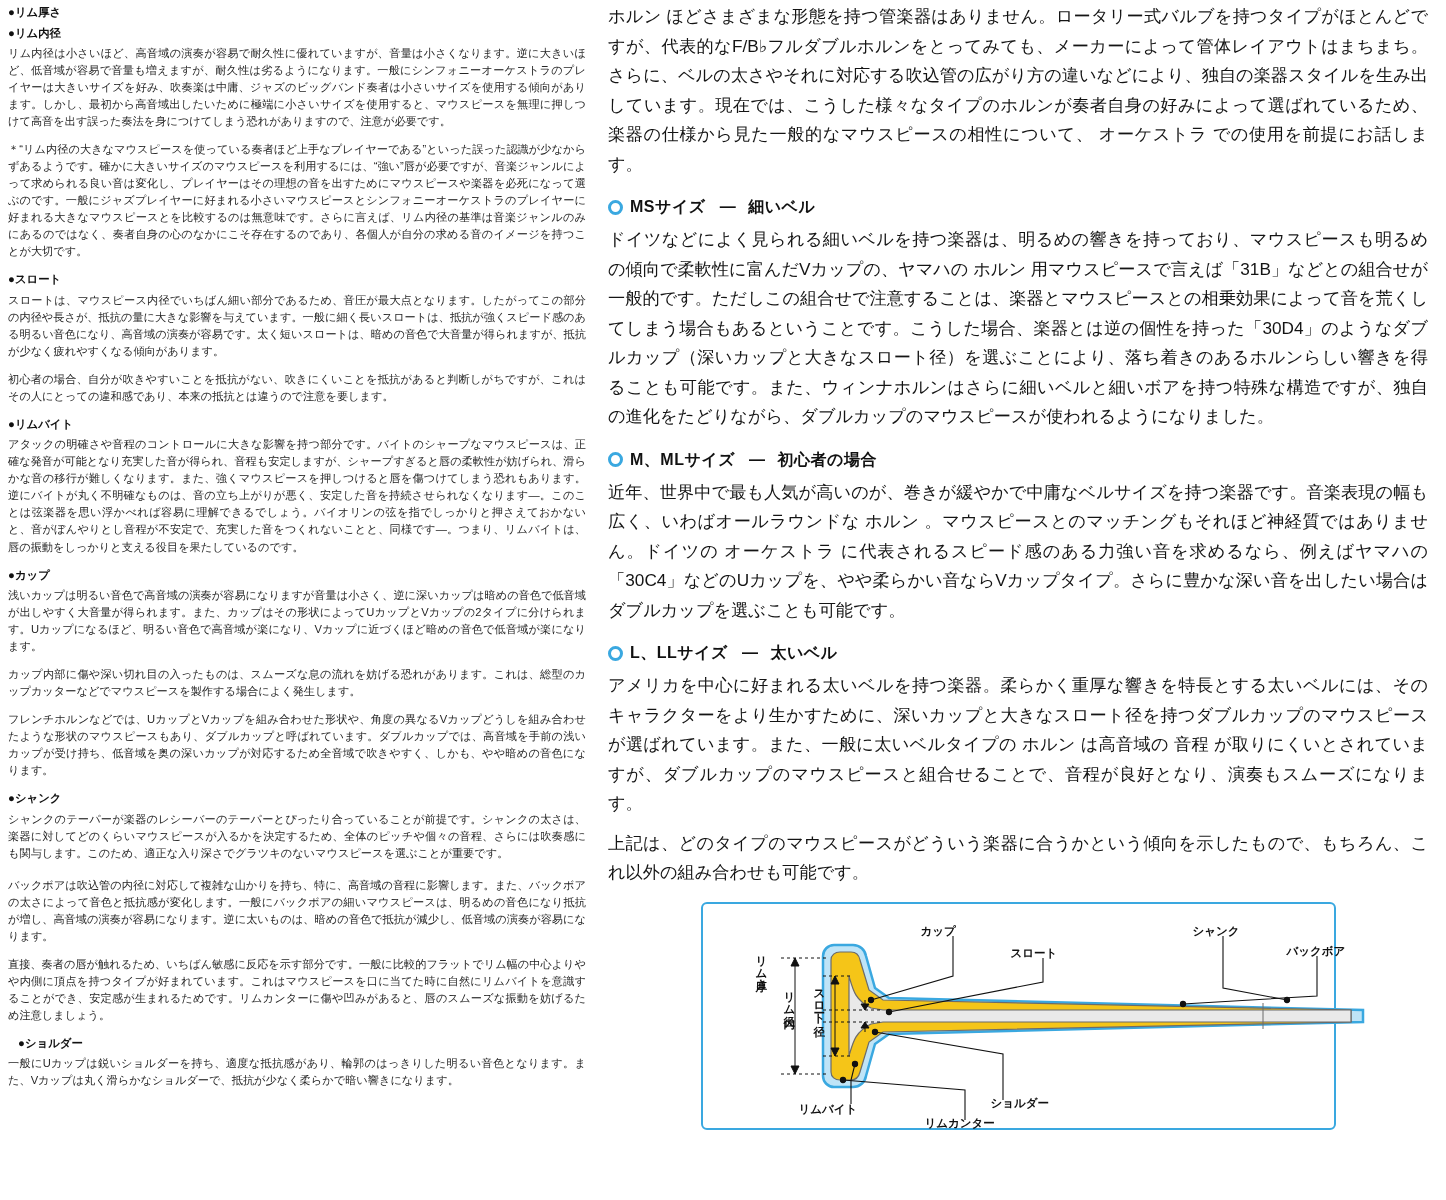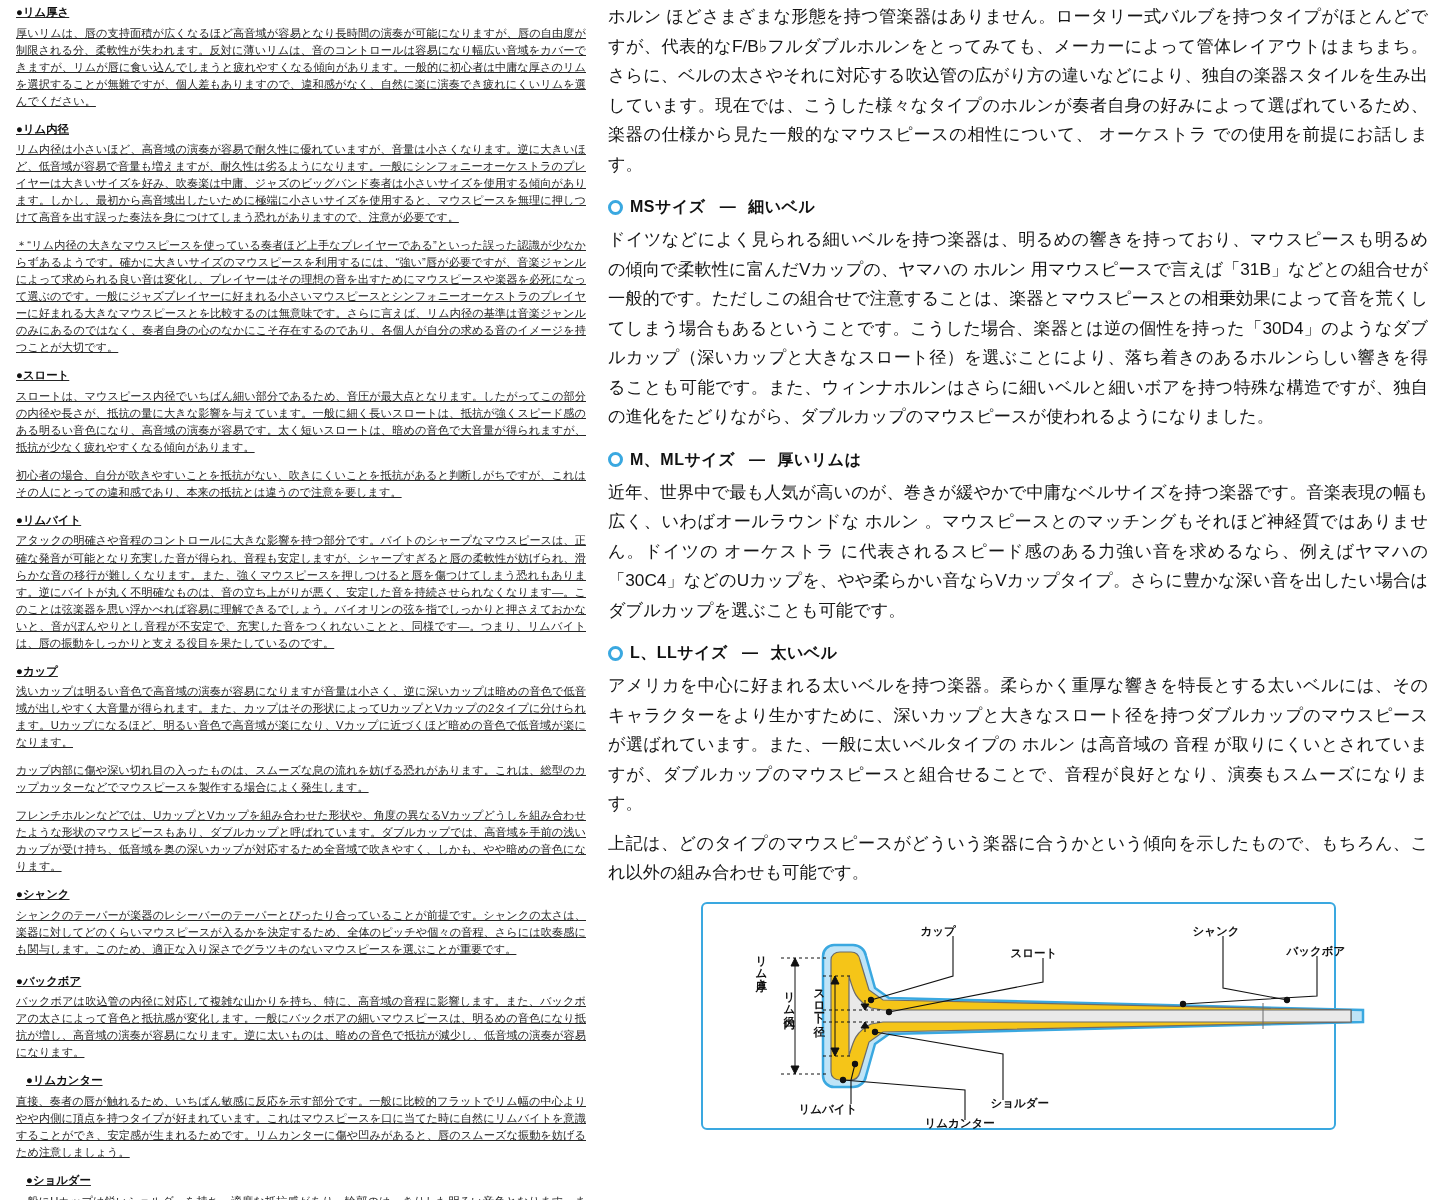--- a/index.html
+++ b/index.html
@@ -18,26 +18,25 @@
     position: relative;
     width: 1446px;
     height: 1200px;
     display: flex;
     box-sizing: border-box;
   }
 
   
   .left-col {
     width: 600px;
-    padding: 4px 14px 0 16px;
+    padding: 4px 14px 0 8px;
     box-sizing: border-box;
     font-size: 11.2px;
     line-height: 1.52;
     color: #262626;
-    text-decoration: underline;
   }
   .left-col p {
     margin: 0 0 11px 0;
     text-align: justify;
     text-justify: inter-character;
   }
   .left-col .heading {
     margin: 0 0 4px 0;
     font-weight: bold;
     color: #111;
@@ -121,21 +120,20 @@
   }
 </style>
 </head>
 <body>
 
 <div class="page">
 
   <div class="left-col">
 
     <div class="heading">●リム厚さ</div>
-    <p>厚いリムは、唇の支持面積が広くなるほど高音域が容易となり長時間の演奏が可能になりますが、唇の自由度が制限される分、柔軟性が失われます。反対に薄いリムは、音のコントロールは容易になり幅広い音域をカバーできますが、リムが唇に食い込んでしまうと疲れやすくなる傾向があります。一般的に初心者は中庸な厚さのリムを選択することが無難ですが、個人差もありますので、違和感がなく、自然に楽に演奏でき疲れにくいリムを選んでください。</p>
 
     <div class="heading">●リム内径</div>
     <p>リム内径は小さいほど、高音域の演奏が容易で耐久性に優れていますが、音量は小さくなります。逆に大きいほど、低音域が容易で音量も増えますが、耐久性は劣るようになります。一般にシンフォニーオーケストラのプレイヤーは大きいサイズを好み、吹奏楽は中庸、ジャズのビッグバンド奏者は小さいサイズを使用する傾向があります。しかし、最初から高音域出したいために極端に小さいサイズを使用すると、マウスピースを無理に押しつけて高音を出す誤った奏法を身につけてしまう恐れがありますので、注意が必要です。</p>
     <p>＊“リム内径の大きなマウスピースを使っている奏者ほど上手なプレイヤーである”といった誤った認識が少なからずあるようです。確かに大きいサイズのマウスピースを利用するには、“強い”唇が必要ですが、音楽ジャンルによって求められる良い音は変化し、プレイヤーはその理想の音を出すためにマウスピースや楽器を必死になって選ぶのです。一般にジャズプレイヤーに好まれる小さいマウスピースとシンフォニーオーケストラのプレイヤーに好まれる大きなマウスピースとを比較するのは無意味です。さらに言えば、リム内径の基準は音楽ジャンルのみにあるのではなく、奏者自身の心のなかにこそ存在するのであり、各個人が自分の求める音のイメージを持つことが大切です。</p>
 
     <div class="heading">●スロート</div>
     <p>スロートは、マウスピース内径でいちばん細い部分であるため、音圧が最大点となります。したがってこの部分の内径や長さが、抵抗の量に大きな影響を与えています。一般に細く長いスロートは、抵抗が強くスピード感のある明るい音色になり、高音域の演奏が容易です。太く短いスロートは、暗めの音色で大音量が得られますが、抵抗が少なく疲れやすくなる傾向があります。</p>
     <p>初心者の場合、自分が吹きやすいことを抵抗がない、吹きにくいことを抵抗があると判断しがちですが、これはその人にとっての違和感であり、本来の抵抗とは違うので注意を要します。</p>
 
     <div class="heading">●リムバイト</div>
@@ -144,24 +142,22 @@
     <div class="heading">●カップ</div>
     <p>浅いカップは明るい音色で高音域の演奏が容易になりますが音量は小さく、逆に深いカップは暗めの音色で低音域が出しやすく大音量が得られます。また、カップはその形状によってUカップとVカップの2タイプに分けられます。Uカップになるほど、明るい音色で高音域が楽になり、Vカップに近づくほど暗めの音色で低音域が楽になります。</p>
     <p>カップ内部に傷や深い切れ目の入ったものは、スムーズな息の流れを妨げる恐れがあります。これは、総型のカップカッターなどでマウスピースを製作する場合によく発生します。</p>
     <p>フレンチホルンなどでは、UカップとVカップを組み合わせた形状や、角度の異なるVカップどうしを組み合わせたような形状のマウスピースもあり、ダブルカップと呼ばれています。ダブルカップでは、高音域を手前の浅いカップが受け持ち、低音域を奥の深いカップが対応するため全音域で吹きやすく、しかも、やや暗めの音色になります。</p>
 
     <div class="heading">●シャンク</div>
     <p>シャンクのテーパーが楽器のレシーバーのテーパーとぴったり合っていることが前提です。シャンクの太さは、楽器に対してどのくらいマウスピースが入るかを決定するため、全体のピッチや個々の音程、さらには吹奏感にも関与します。このため、適正な入り深さでグラツキのないマウスピースを選ぶことが重要です。</p>
 
     <div class="spacer-sm"></div>
 
-    <div class="heading">●バックボア</div>
     <p>バックボアは吹込管の内径に対応して複雑な山かりを持ち、特に、高音域の音程に影響します。また、バックボアの太さによって音色と抵抗感が変化します。一般にバックボアの細いマウスピースは、明るめの音色になり抵抗が増し、高音域の演奏が容易になります。逆に太いものは、暗めの音色で抵抗が減少し、低音域の演奏が容易になります。</p>
 
-    <div class="heading indent">●リムカンター</div>
     <p>直接、奏者の唇が触れるため、いちばん敏感に反応を示す部分です。一般に比較的フラットでリム幅の中心よりやや内側に頂点を持つタイプが好まれています。これはマウスピースを口に当てた時に自然にリムバイトを意識することができ、安定感が生まれるためです。リムカンターに傷や凹みがあると、唇のスムーズな振動を妨げるため注意しましょう。</p>
 
     <div class="heading indent">●ショルダー</div>
     <p>一般にUカップは鋭いショルダーを持ち、適度な抵抗感があり、輪郭のはっきりした明るい音色となります。また、Vカップは丸く滑らかなショルダーで、抵抗が少なく柔らかで暗い響きになります。</p>
 
   </div>
 
   <div class="right-col">
 
     <p class="lead">
@@ -180,21 +176,21 @@
     <p>
       <span>ドイツなどによく見られる細いベルを持つ楽器は、明るめの響きを持っており、マウスピースも明るめの傾向で柔軟性に富んだVカップの、ヤマハの</span>
       <b>ホルン</b>
       <span>用マウスピースで言えば「31B」などとの組合せが一般的です。ただしこの組合せで注意することは、楽器とマウスピースとの相乗効果によって音を荒くしてしまう場合もあるということです。こうした場合、楽器とは逆の個性を持った「30D4」のようなダブルカップ（深いカップと大きなスロート径）を選ぶことにより、落ち着きのあるホルンらしい響きを得ることも可能です。また、ウィンナホルンはさらに細いベルと細いボアを持つ特殊な構造ですが、独自の進化をたどりながら、ダブルカップのマウスピースが使われるようになりました。</span>
     </p>
 
     <div class="sec-head">
       <span class="bullet"></span>
       <span>M、MLサイズ</span>
       <span class="dash">―</span>
-      <span>厚いリムは</span>
+      <span>初心者の場合</span>
     </div>
     <p>
       <span>近年、世界中で最も人気が高いのが、巻きが緩やかで中庸なベルサイズを持つ楽器です。音楽表現の幅も広く、いわばオールラウンドな</span>
       <b>ホルン</b>
       <span>。マウスピースとのマッチングもそれほど神経質ではありません。ドイツの</span>
       <b>オーケストラ</b>
       <span>に代表されるスピード感のある力強い音を求めるなら、例えばヤマハの「30C4」などのUカップを、やや柔らかい音ならVカップタイプ。さらに豊かな深い音を出したい場合はダブルカップを選ぶことも可能です。</span>
     </p>
 
     <div class="sec-head">

